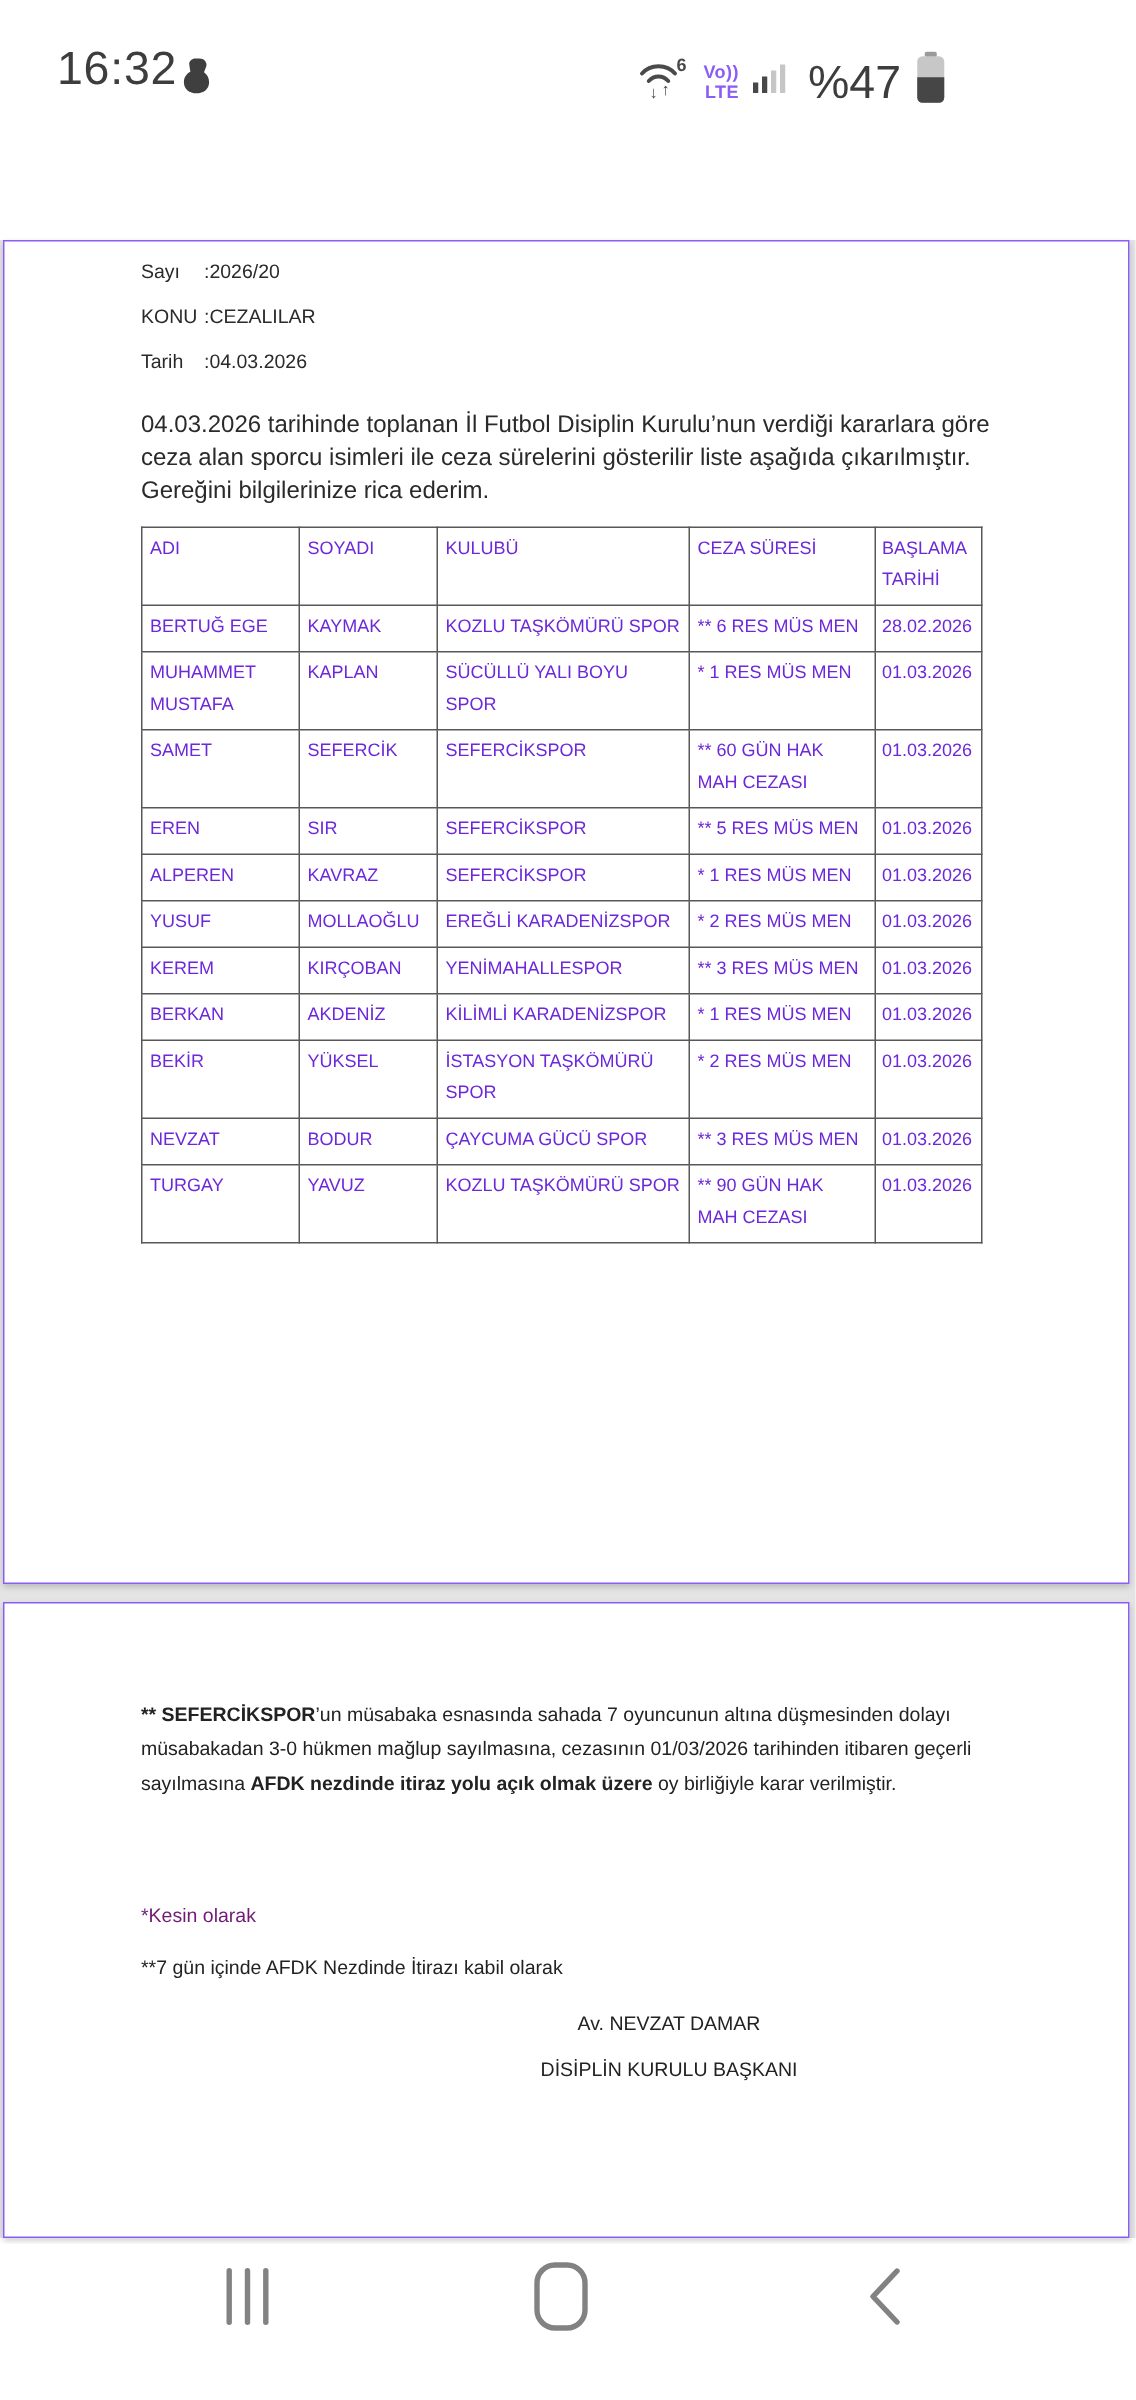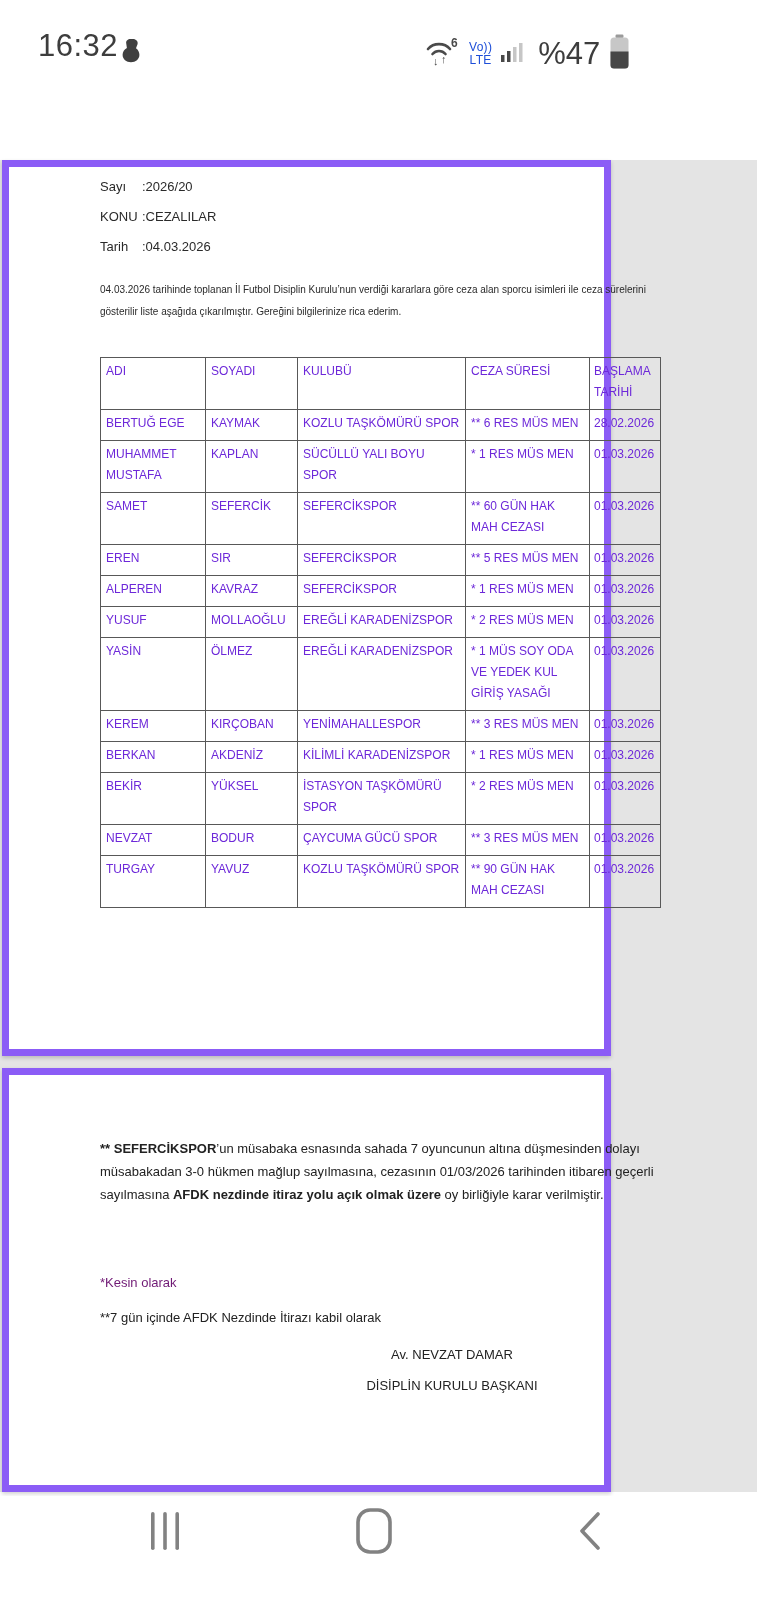--- a/index.html
+++ b/index.html
@@ -5,33 +5,33 @@
   html,body{margin:0;padding:0}
   body{
     width:757px;height:1600px;position:relative;overflow:hidden;
     background:#ffffff;font-family:"Liberation Sans",sans-serif;color:#2a2a2a;
   }
   
   .statusbar{position:absolute;top:0;left:0;width:757px;height:100px;background:#fff}
   .time{position:absolute;left:38px;top:28px;font-size:31px;color:#3d3d3d;letter-spacing:.5px}
   .time-icon{position:absolute;left:121px;top:37px}
   .sb-right{position:absolute;left:424px;top:34px;display:flex;align-items:center;gap:8px}
-  .volte{font-size:12px;font-weight:400;color:#1d4ed8;line-height:13px;letter-spacing:.3px;text-align:center}
+  .volte{font-size:12px;font-weight:700;color:#8b5cf6;line-height:13px;letter-spacing:.3px;text-align:right}
   .batt-pct{font-size:31px;color:#3d3d3d;margin-left:3px}
   
   .viewer{position:absolute;top:160px;left:0;width:757px;height:1332px;background:#e4e4e4}
-  .page{position:absolute;left:2px;width:609px;background:#fff;border:7px solid #8b5cf6;
+  .page{position:absolute;left:2px;width:751px;background:#fff;border:1px solid #8b5cf6;
         box-shadow:0 2px 4px rgba(0,0,0,.18);box-sizing:border-box}
   .page1{top:0;height:896px}
   .page2{top:908px;height:424px}
   
   .meta{position:absolute;left:91px;top:12px;font-size:13px}
   .meta-row{display:flex;margin-bottom:15px}
   .meta-label{width:42px}
-  .intro{position:absolute;left:91px;top:112px;width:578px;font-size:10px;line-height:22px;margin:0}
+  .intro{position:absolute;left:91px;top:112px;width:578px;font-size:16px;line-height:22px;margin:0}
   .doc-table{position:absolute;left:91px;top:190px;width:560px;border-collapse:collapse;
              table-layout:fixed;font-size:12px;color:#6d28d9}
   .doc-table th,.doc-table td{
     border:1px solid #585858;padding:3px 5px 6px;vertical-align:top;text-align:left;
     font-weight:400;line-height:21px;overflow:hidden;
   }
   .doc-table td:nth-child(5),.doc-table th:nth-child(5){white-space:nowrap;padding-left:4px;padding-right:2px}
   .doc-table th:nth-child(5){white-space:normal}
   col.c1{width:105px}col.c2{width:92px}col.c3{width:168px}col.c4{width:124px}col.c5{width:71px}
   
@@ -165,27 +165,20 @@
             <td>01.03.2026</td>
           </tr>
           <tr>
             <td>YUSUF</td>
             <td>MOLLAOĞLU</td>
             <td>EREĞLİ KARADENİZSPOR</td>
             <td>* 2 RES MÜS MEN</td>
             <td>01.03.2026</td>
           </tr>
           <tr>
-            <td>YASİN</td>
-            <td>ÖLMEZ</td>
-            <td>EREĞLİ KARADENİZSPOR</td>
-            <td>* 1 MÜS SOY ODA VE YEDEK KUL GİRİŞ YASAĞI</td>
-            <td>01.03.2026</td>
-          </tr>
-          <tr>
             <td>KEREM</td>
             <td>KIRÇOBAN</td>
             <td>YENİMAHALLESPOR</td>
             <td>** 3 RES MÜS MEN</td>
             <td>01.03.2026</td>
           </tr>
           <tr>
             <td>BERKAN</td>
             <td>AKDENİZ</td>
             <td>KİLİMLİ KARADENİZSPOR</td>

